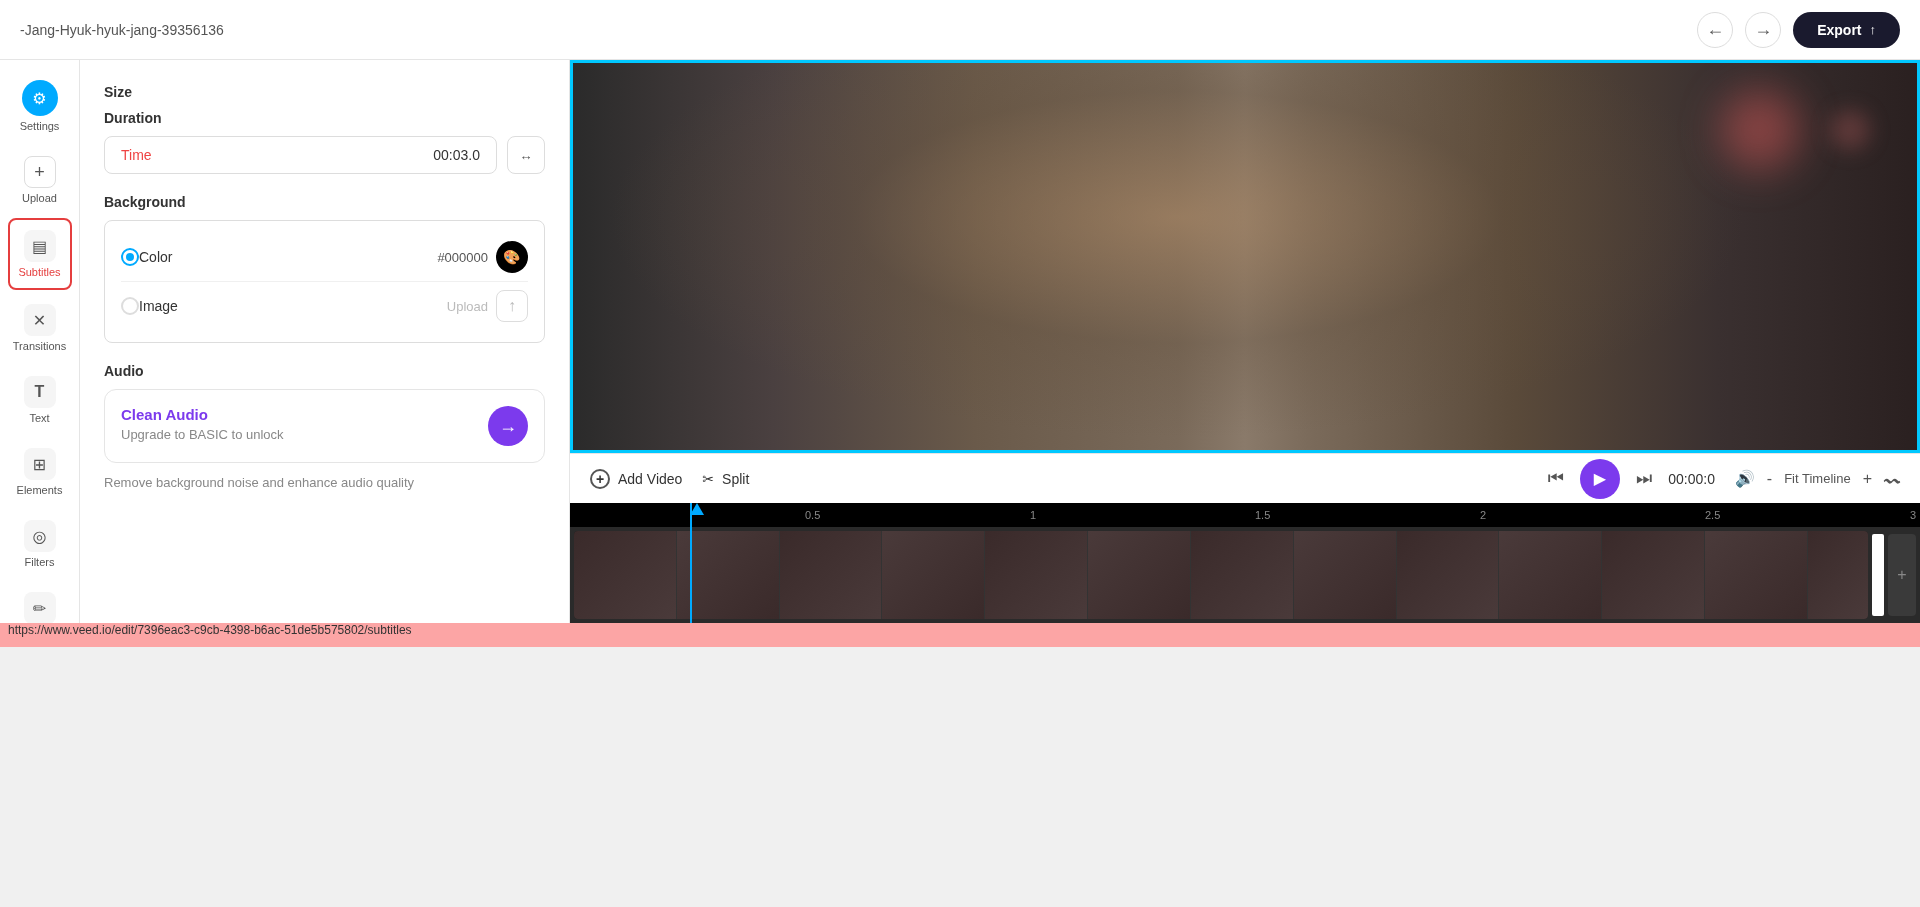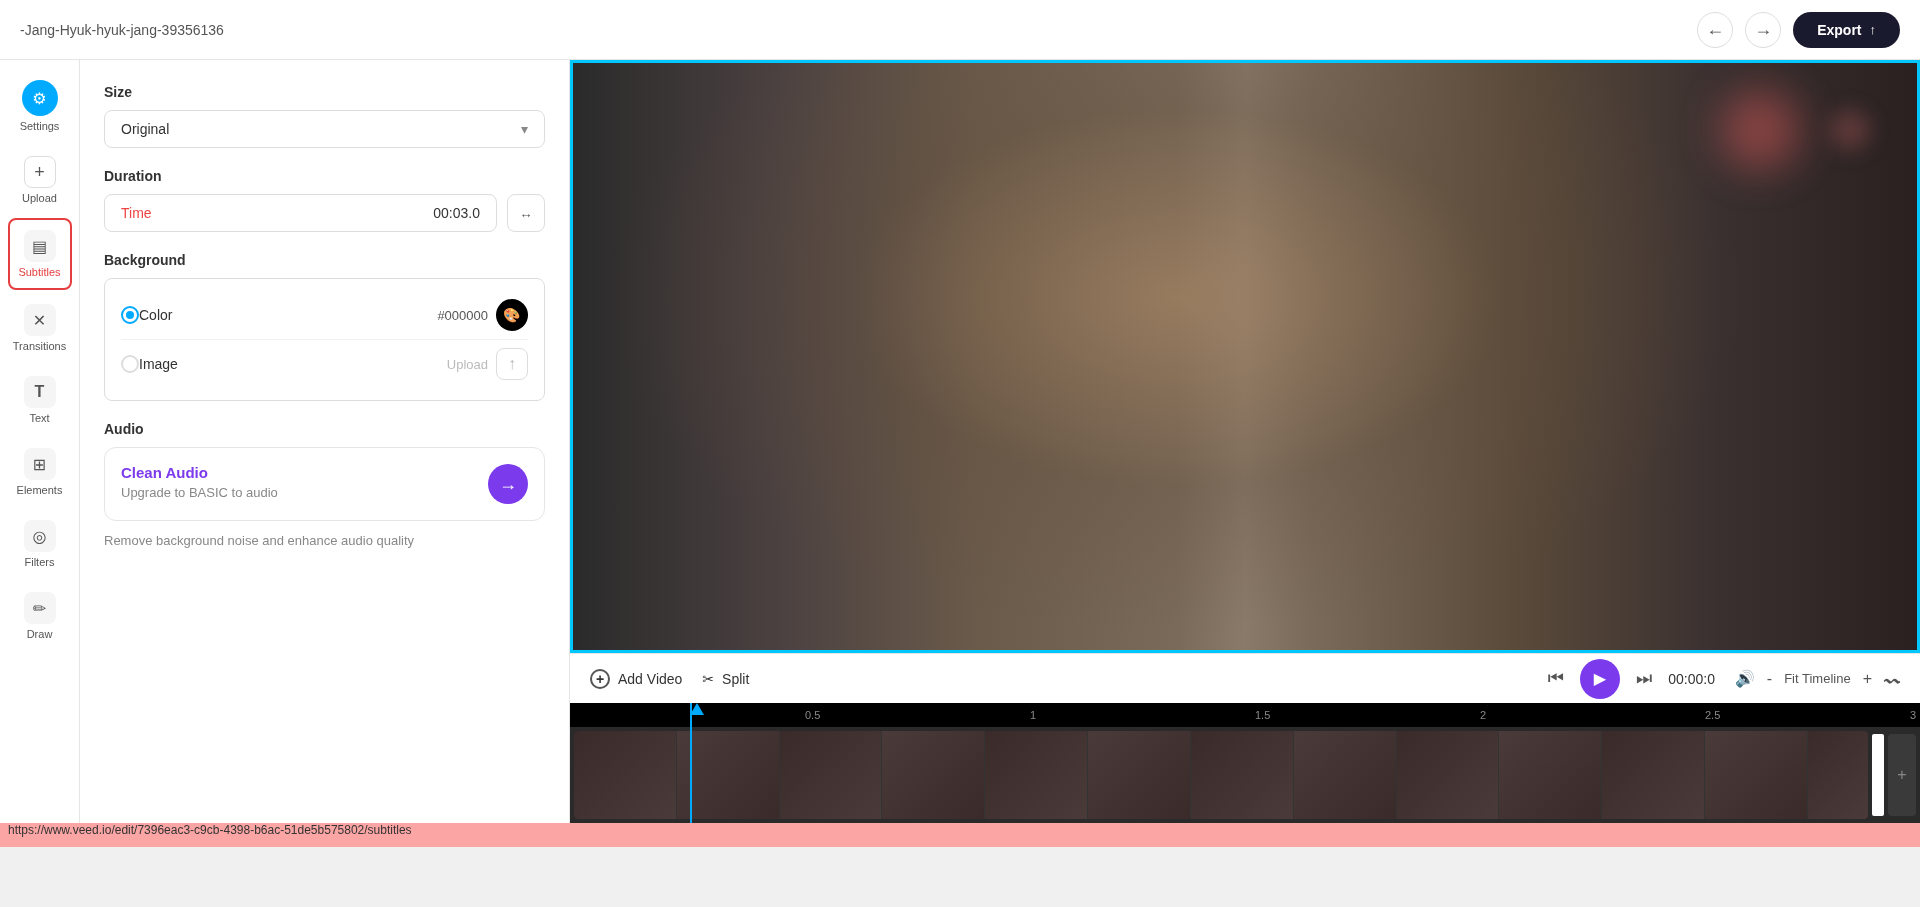--- a/index.html
+++ b/index.html
@@ -1,18 +1,18 @@
 <!DOCTYPE html>
 <html><head>
   <meta charset="utf-8">
   <style>
     * { box-sizing: border-box; margin: 0; padding: 0; }
     body { font-family: -apple-system, BlinkMacSystemFont, 'Segoe UI', sans-serif; background: #f0f0f0; width: 1920px; height: 907px; overflow: hidden; display: flex; flex-direction: column; }
 
-    .app-container { display: flex; flex-direction: column; height: 847px; width: 1920px; }
+    .app-container { display: flex; flex-direction: column; height: 647px; width: 1920px; }
 
     
     .top-bar { height: 60px; background: #fff; border-bottom: 1px solid #e5e5e5; display: flex; align-items: center; justify-content: space-between; padding: 0 20px; flex-shrink: 0; }
     .top-bar-left { display: flex; align-items: center; gap: 12px; }
     .project-title { font-size: 14px; color: #555; }
     .top-bar-right { display: flex; align-items: center; gap: 12px; }
     .nav-arrow { width: 36px; height: 36px; border-radius: 50%; border: 1px solid #ddd; background: #fff; cursor: pointer; display: flex; align-items: center; justify-content: center; color: #555; font-size: 18px; }
     .export-btn { background: #1a1a2e; color: #fff; border: none; border-radius: 24px; padding: 10px 24px; font-size: 14px; font-weight: 600; cursor: pointer; display: flex; align-items: center; gap: 8px; }
 
     
@@ -172,24 +172,20 @@
           <span>✏</span>
         </div>
         <span class="label">Draw</span>
       </div>
     </div>
 
     <div class="settings-panel">
 
       <div>
         <div class="section-label">Size</div>
-        <div class="dropdown">
-          <span>Original</span>
-          <span class="chevron">▾</span>
-        </div>
       </div>
 
       <div>
         <div class="section-label">Duration</div>
         <div class="duration-row">
           <div class="duration-field">
             <span class="label">Time</span>
             <span class="value">00:03.0</span>
           </div>
           <button class="expand-btn">
@@ -220,21 +216,21 @@
             </div>
           </div>
         </div>
       </div>
 
       <div class="audio-section">
         <div class="section-label">Audio</div>
         <div class="audio-card">
           <div class="audio-card-content">
             <span class="audio-card-title">Clean Audio</span>
-            <span class="audio-card-subtitle">Upgrade to BASIC to audio</span>
+            <span class="audio-card-subtitle">Upgrade to BASIC to unlock</span>
           </div>
           <div class="audio-upgrade-btn">
             <span>→</span>
           </div>
         </div>
         <p class="audio-description">Remove background noise and enhance audio quality</p>
       </div>
     </div>
 
     <div class="video-area">

